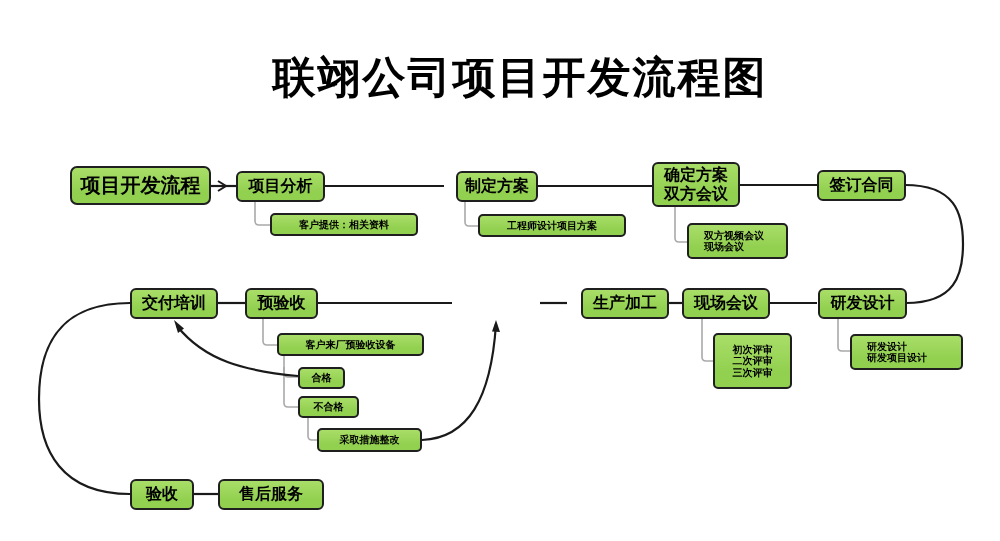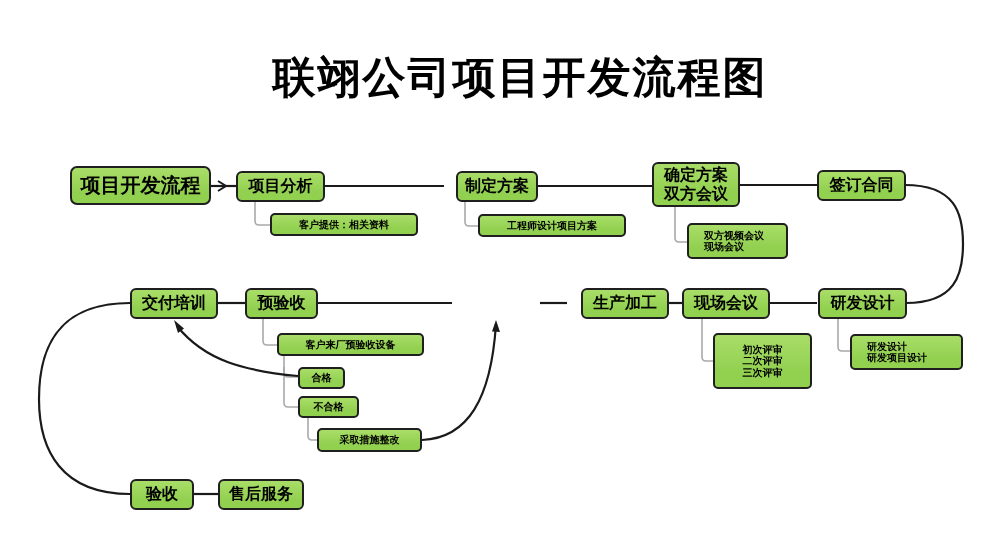--- a/index.html
+++ b/index.html
@@ -101,21 +101,21 @@
   <div class="box std" style="left:818px;top:279px;width:89px;height:31px">
     <span>研发设计</span>
   </div>
   <div class="box note left" style="left:850px;top:325px;width:113px;height:36px">
     <span>研发设计</span>
     <span>研发项目设计</span>
   </div>
   <div class="box std" style="left:682px;top:279px;width:88px;height:31px">
     <span>现场会议</span>
   </div>
-  <div class="box note" style="left:713px;top:324px;width:99px;height:56px">
+  <div class="box note" style="left:713px;top:324px;width:79px;height:56px">
     <span>初次评审</span>
     <span>二次评审</span>
     <span>三次评审</span>
   </div>
   <div class="box std" style="left:581px;top:279px;width:88px;height:31px">
     <span>生产加工</span>
   </div>
   <div class="box note" style="left:277px;top:324px;width:147px;height:23px">
     <span>客户来厂预验收设备</span>
   </div>
@@ -131,17 +131,17 @@
   <div class="box note" style="left:317px;top:419px;width:105px;height:24px">
     <span>采取措施整改</span>
   </div>
   <div class="box std" style="left:130px;top:279px;width:88px;height:31px">
     <span>交付培训</span>
   </div>
 
   <div class="box std" style="left:130px;top:470px;width:64px;height:31px">
     <span>验收</span>
   </div>
-  <div class="box std" style="left:218px;top:470px;width:86px;height:31px">
+  <div class="box std" style="left:218px;top:470px;width:106px;height:31px">
     <span>售后服务</span>
   </div>
 
 </div>
 
 </body></html>

